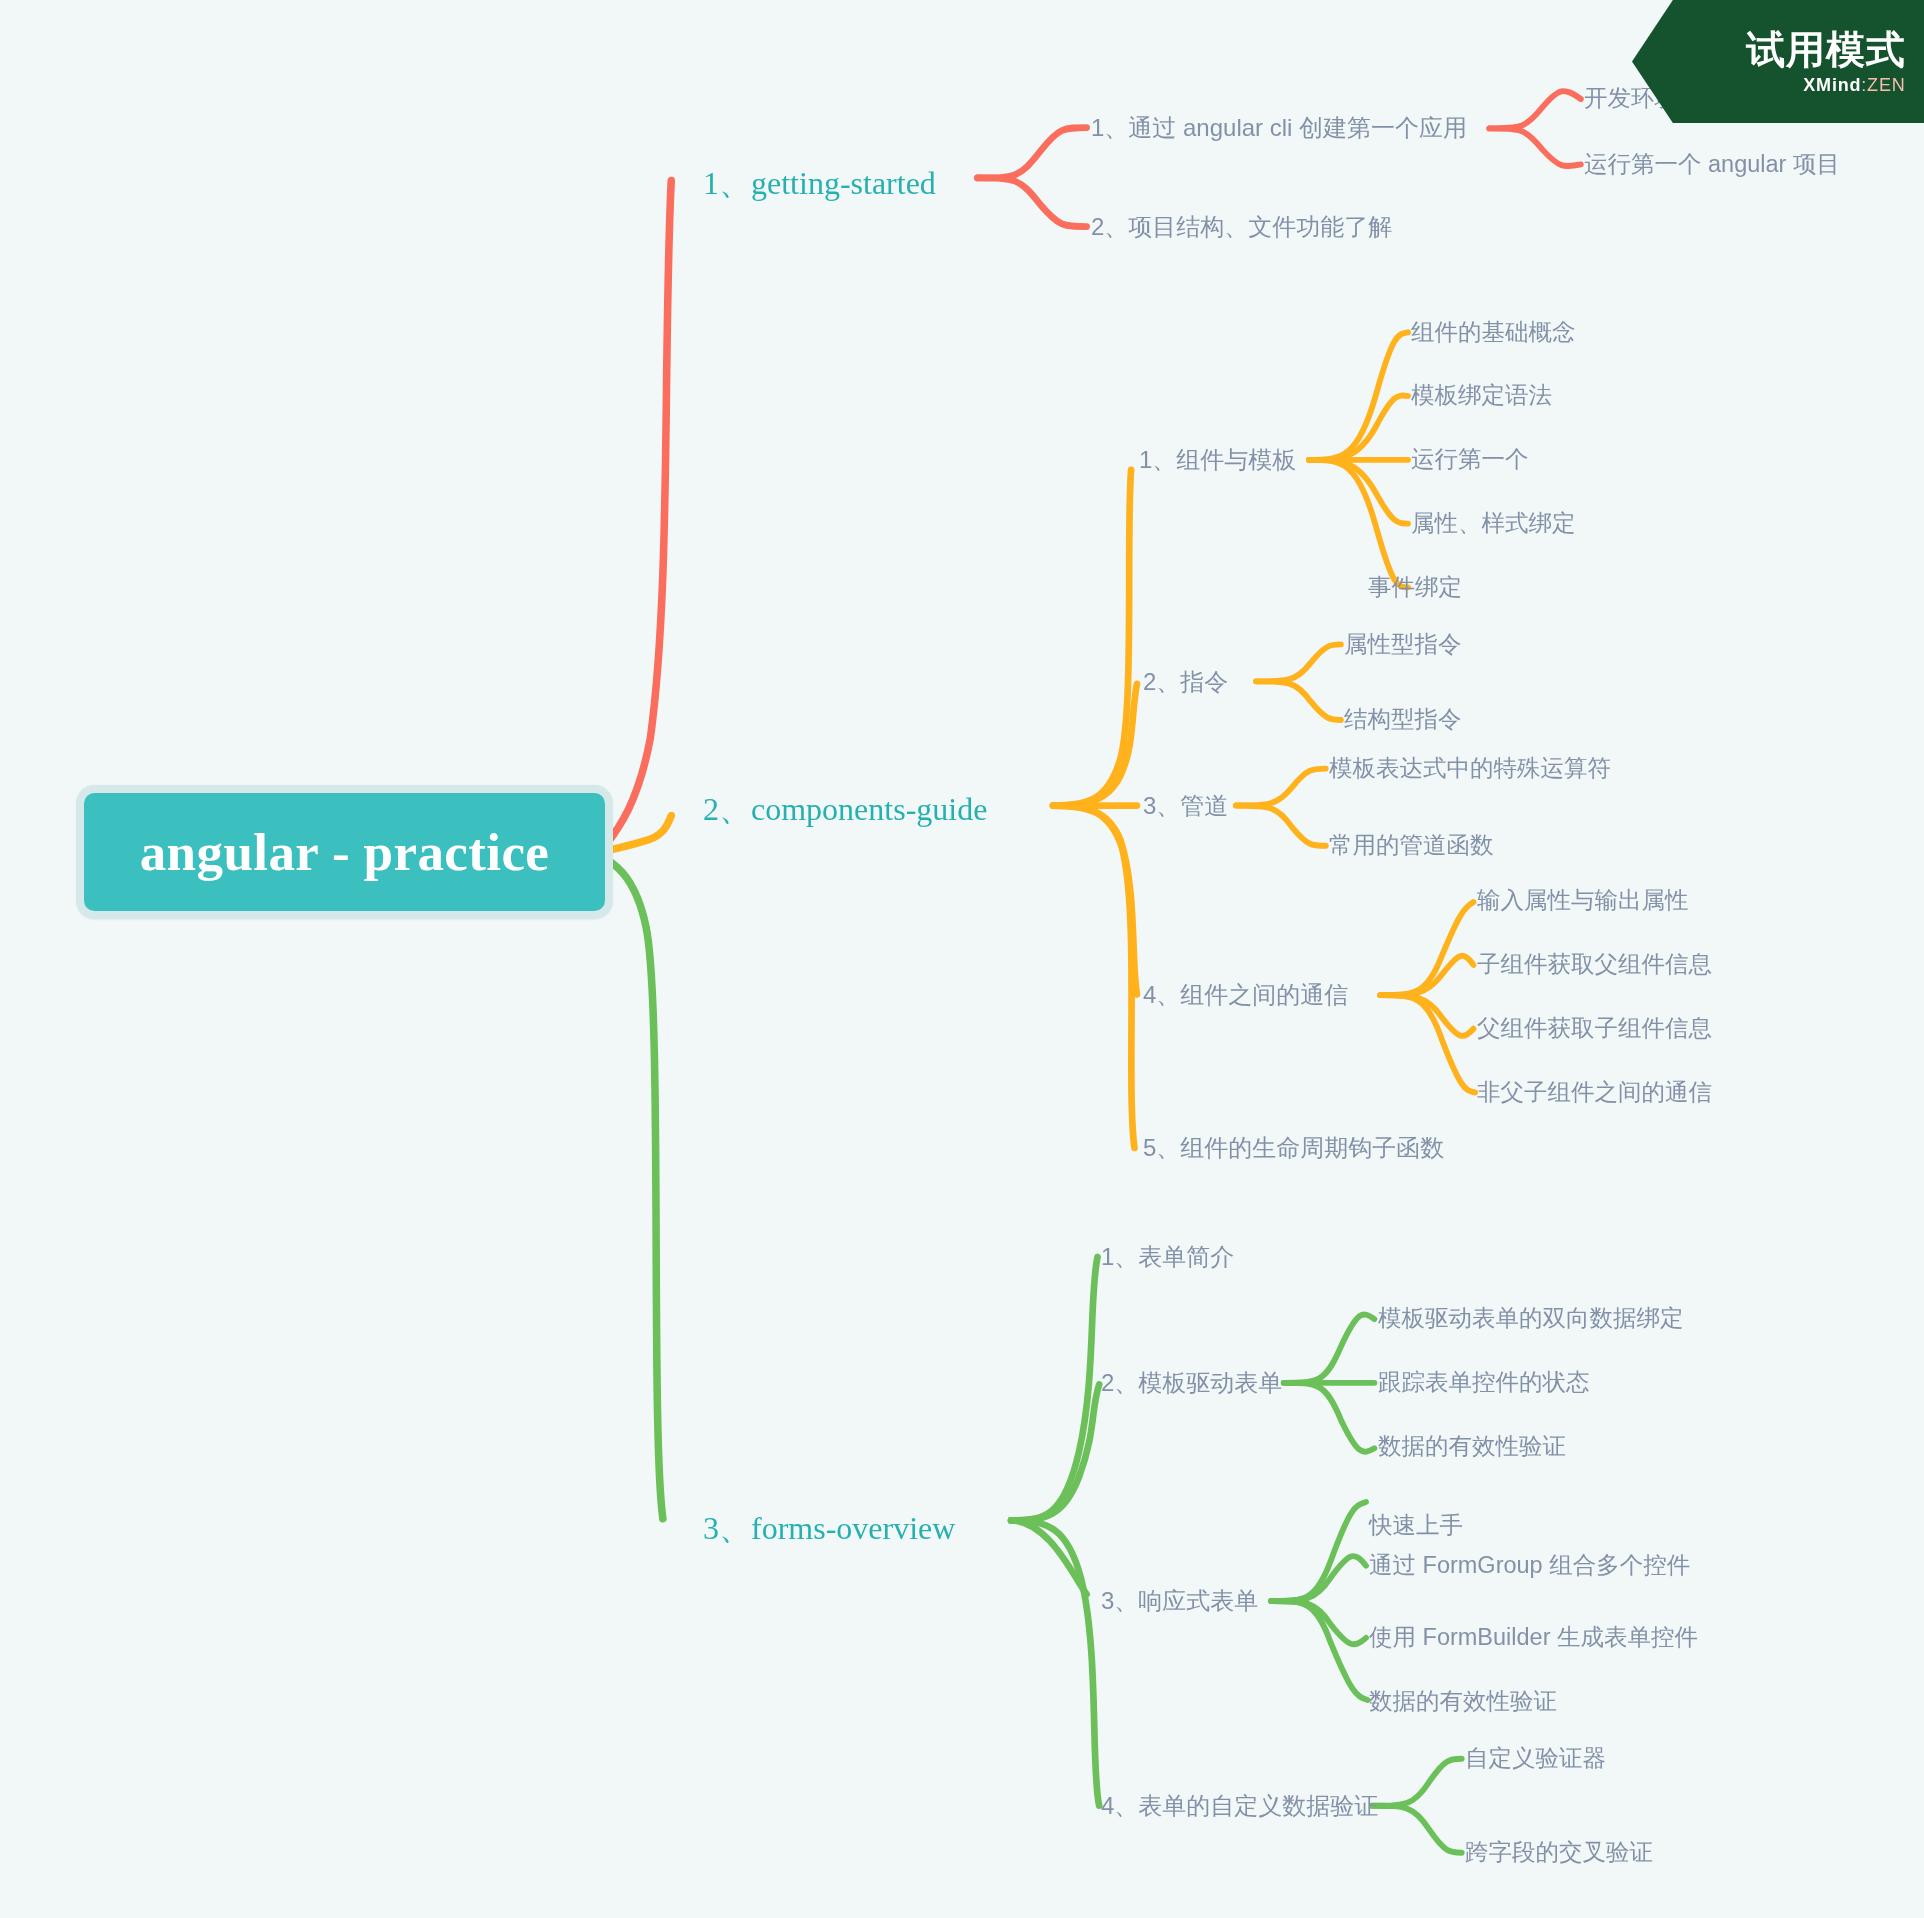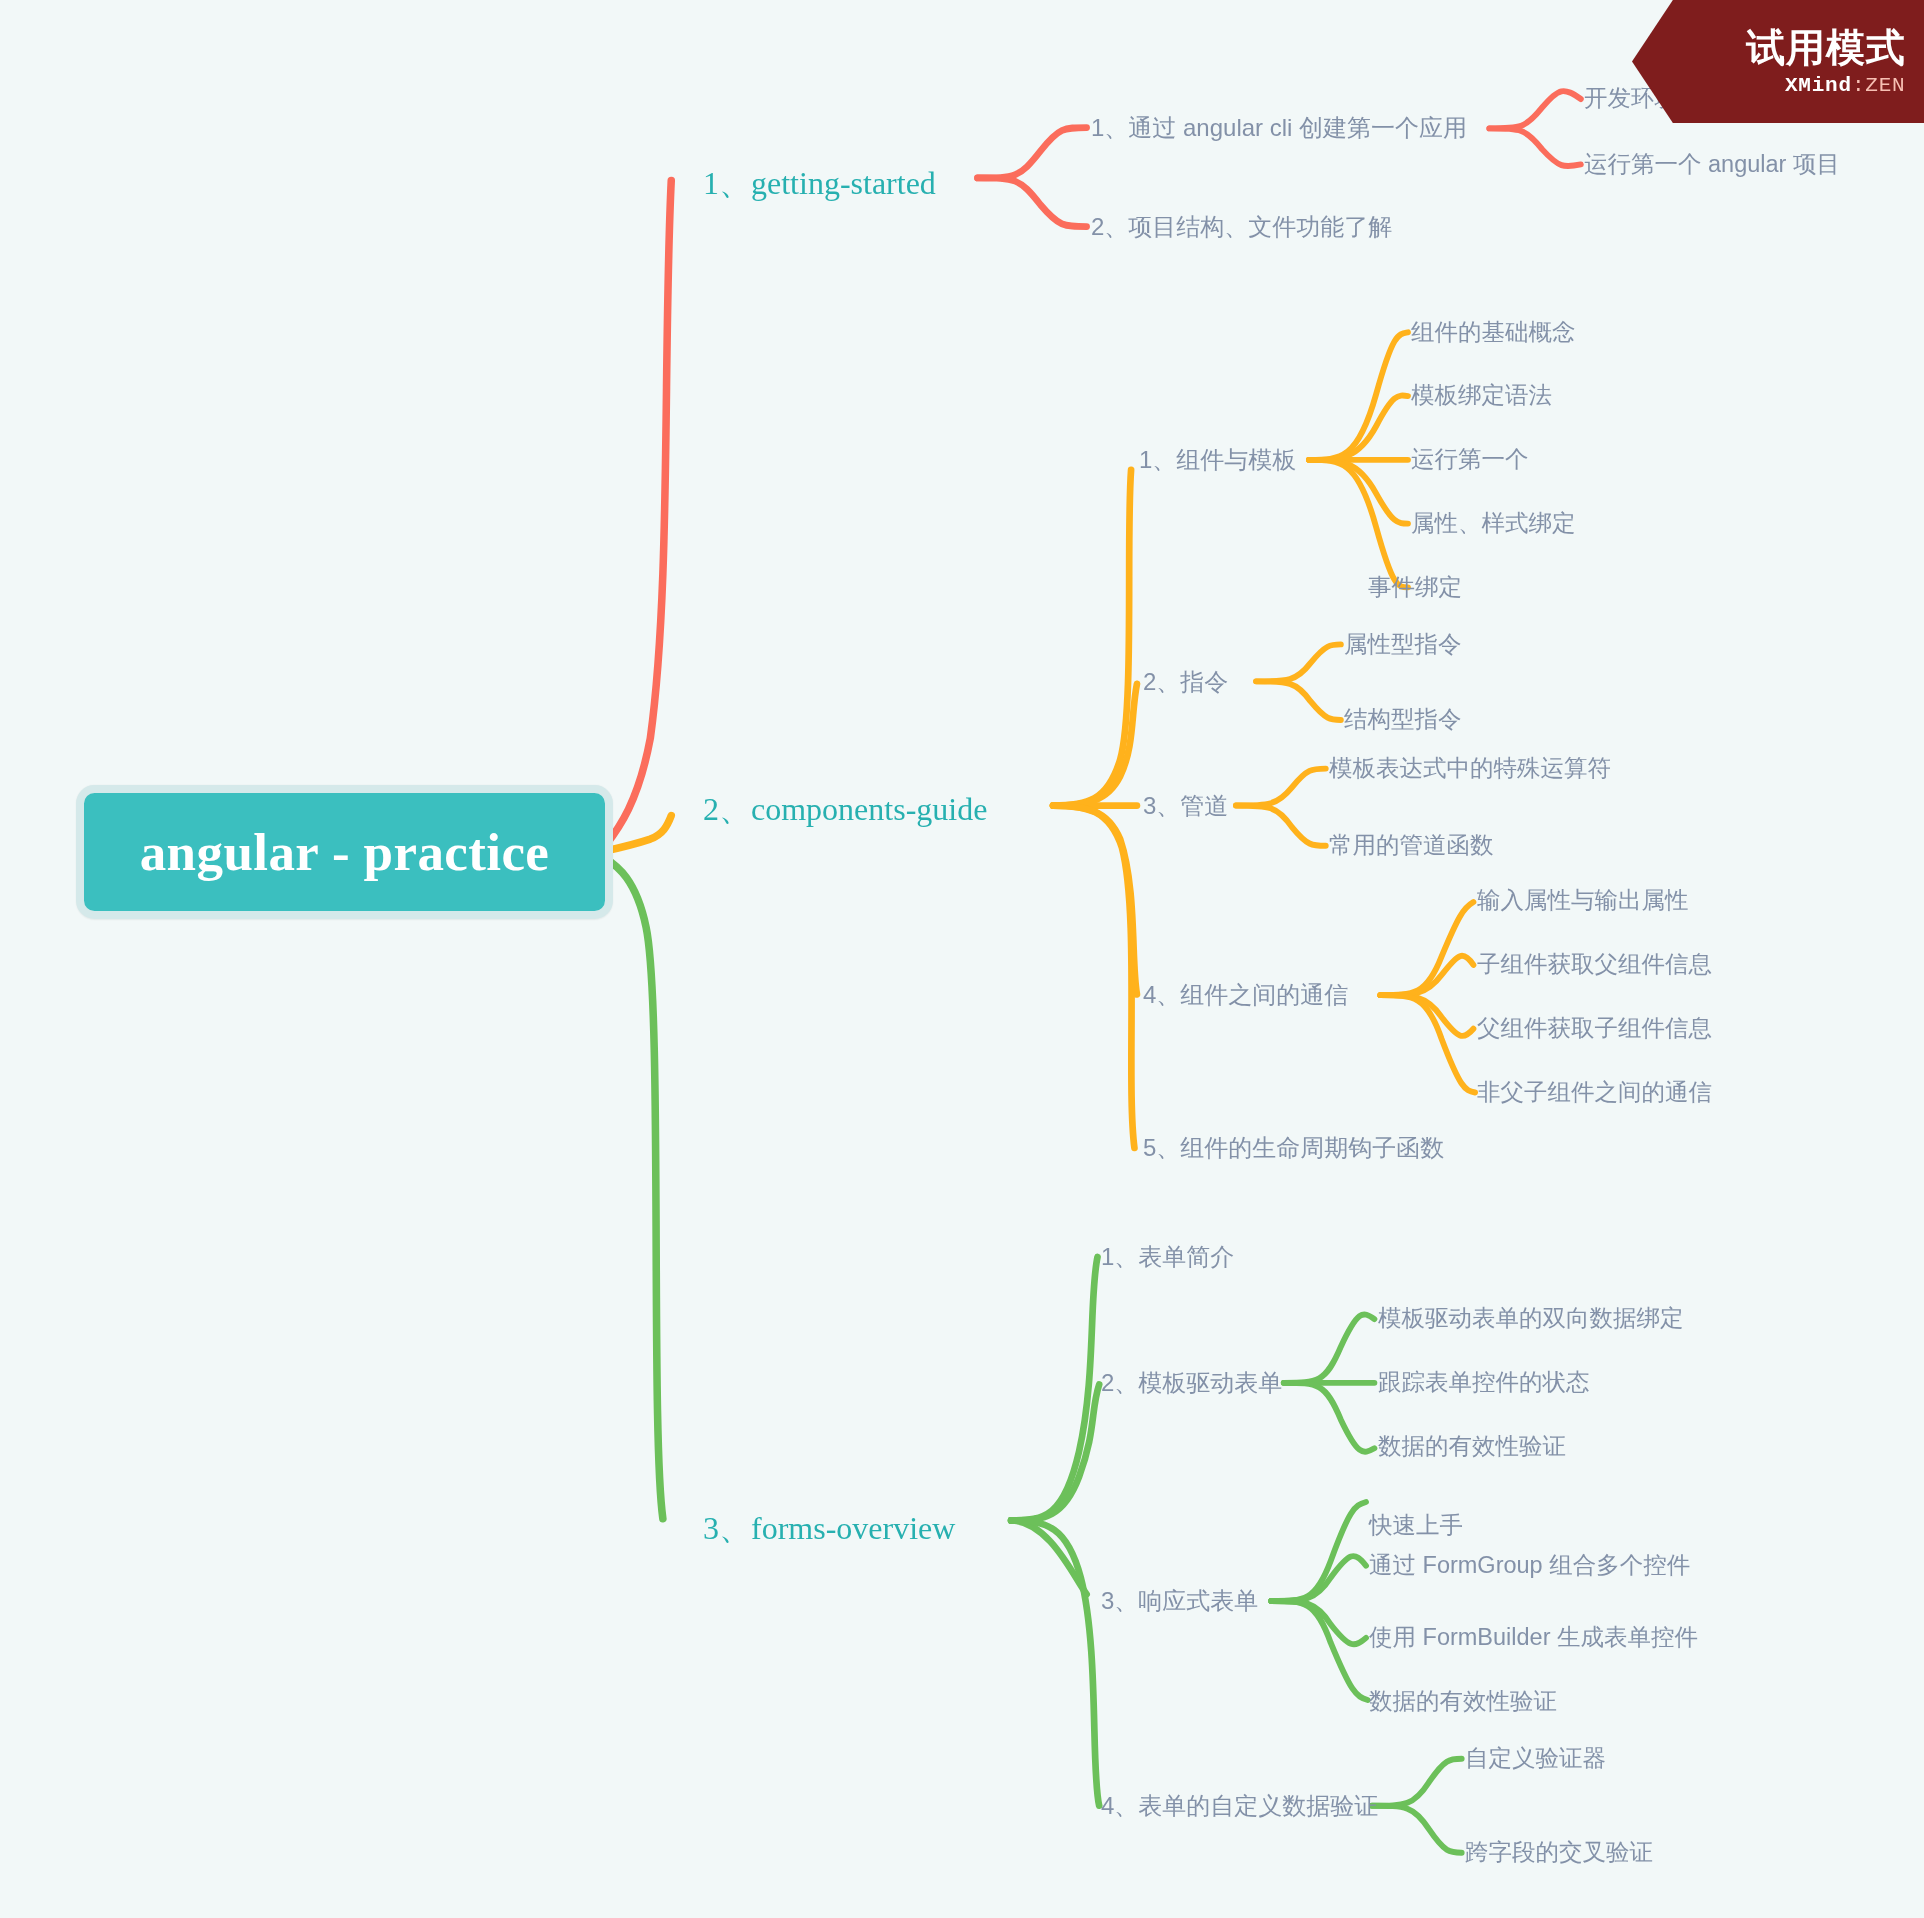--- a/index.html
+++ b/index.html
@@ -67,41 +67,41 @@
   .topic.lvl2 { font-size: 24px; }
   .topic.lvl3 { font-size: 23.5px; }
 
   
   .trial-banner {
     position: absolute;
     right: 0;
     top: 0;
     width: 292px;
     height: 123px;
-    background: #7f1d1d;
+    background: #14532d;
     border-radius: 0 0 0 0;
     clip-path: polygon(14% 0%, 100% 0%, 100% 100%, 14% 100%, 0% 50%);
     box-sizing: border-box;
     padding: 11.7px 18.5px 8.4px 0;
     display: flex;
     flex-direction: column;
     align-items: flex-end;
     justify-content: center;
   }
   .trial-title {
     font-family: "Liberation Sans", "DejaVu Sans", sans-serif;
     font-weight: bold;
     font-size: 39px;
     color: #ffffff;
     line-height: 1.05;
     letter-spacing: 0.8px;
   }
   .trial-sub {
-    font-family: Liberation Mono, monospace;
-    font-size: 21px;
+    font-family: Liberation Sans, sans-serif;
+    font-size: 18px;
     line-height: 1.2;
     margin-top: 3.4px;
     letter-spacing: 0.8px;
   }
   .trial-sub .brand {
     font-weight: bold;
     color: #ffffff;
   }
   .trial-sub .suffix {
     font-weight: normal;

